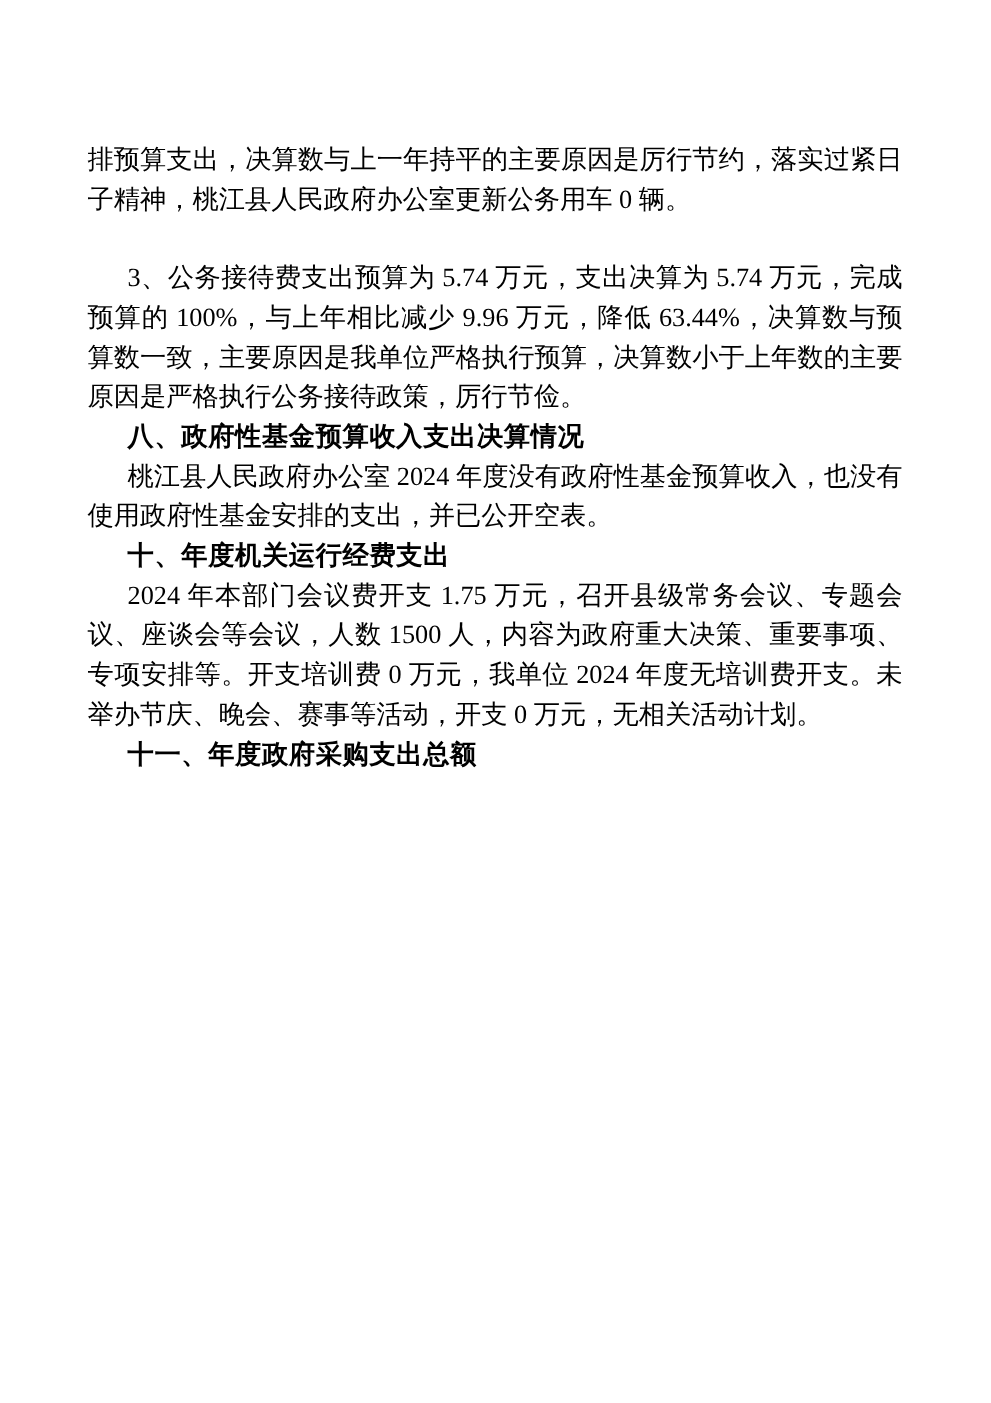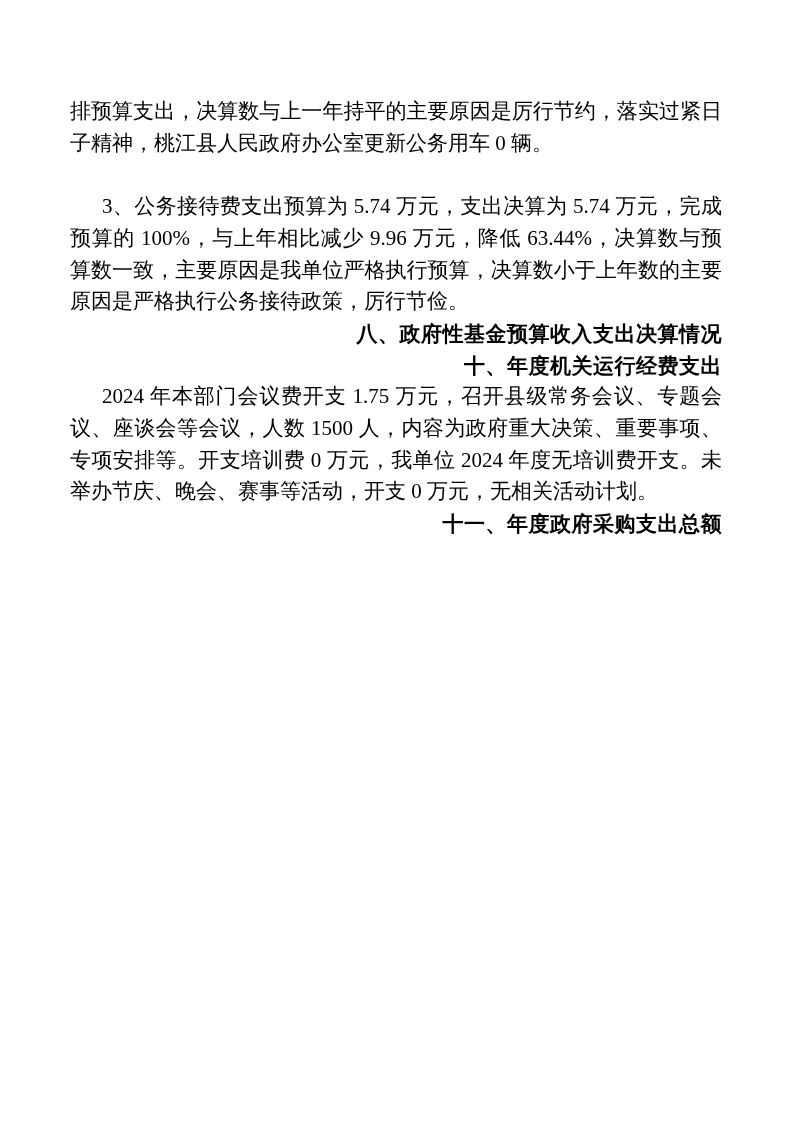--- a/index.html
+++ b/index.html
@@ -7,20 +7,21 @@
     padding: 0;
     background: #ffffff;
   }
   .page {
     position: relative;
     width: 793px;
     height: 816px;
     background: #ffffff;
     overflow: hidden;
     color: #000000;
+    margin-top: 16px;
   }
   .content {
     position: absolute;
     left: 70px;
     top: 96px;
     width: 652px;
     font-family: "Liberation Serif", "DejaVu Serif", serif;
     font-size: 21px;
     line-height: 31.7px;
     color: #000000;
@@ -30,21 +31,21 @@
     text-align: justify;
     text-justify: inter-character;
     text-indent: 32px;
   }
   .continuation {
     text-indent: 0;
   }
   .heading {
     margin: 0;
     text-indent: 32px;
-    text-align: right;
+    text-align: left;
     font-family: "Liberation Sans", "DejaVu Sans", sans-serif;
     font-weight: bold;
     letter-spacing: 0.5px;
   }
   .spacer-line {
     height: 31.7px;
   }
 </style>
 </head>
 <body>
@@ -54,20 +55,21 @@
 
     <p class="para continuation">排预算支出，决算数与上一年持平的主要原因是厉行节约，落实过紧日子精神，桃江县人民政府办公室更新公务用车 0 辆。</p>
 
 
     <div class="spacer-line"></div>
 
     <p class="para">3、公务接待费支出预算为 5.74 万元，支出决算为 5.74 万元，完成预算的 100%，与上年相比减少 9.96 万元，降低 63.44%，决算数与预算数一致，主要原因是我单位严格执行预算，决算数小于上年数的主要原因是严格执行公务接待政策，厉行节俭。</p>
 
     <p class="heading">八、政府性基金预算收入支出决算情况</p>
 
+    <p class="para">桃江县人民政府办公室 2024 年度没有政府性基金预算收入，也没有使用政府性基金安排的支出，并已公开空表。</p>
 
 
 
     <p class="heading">十、年度机关运行经费支出</p>
 
     <p class="para">2024 年本部门会议费开支 1.75 万元，召开县级常务会议、专题会议、座谈会等会议，人数 1500 人，内容为政府重大决策、重要事项、专项安排等。开支培训费 0 万元，我单位 2024 年度无培训费开支。未举办节庆、晚会、赛事等活动，开支 0 万元，无相关活动计划。</p>
 
     <p class="heading">十一、年度政府采购支出总额</p>
 
 

